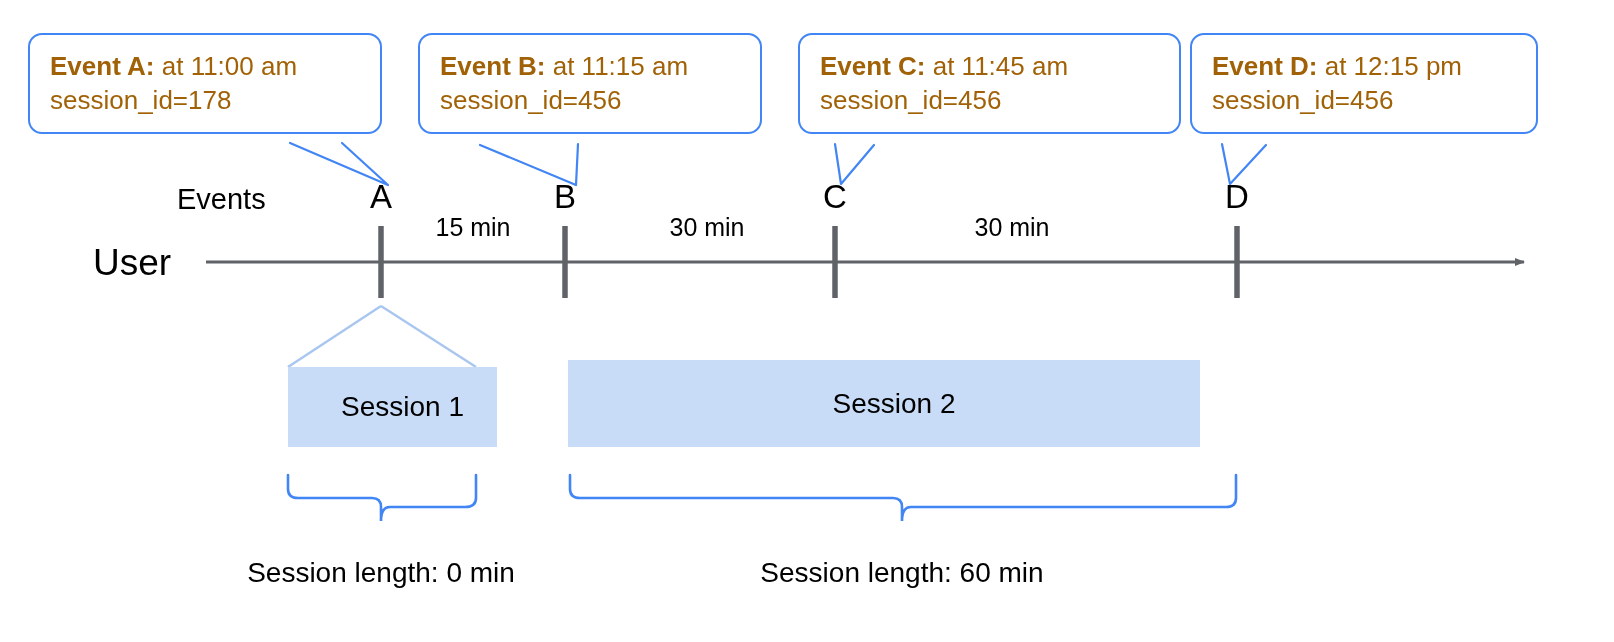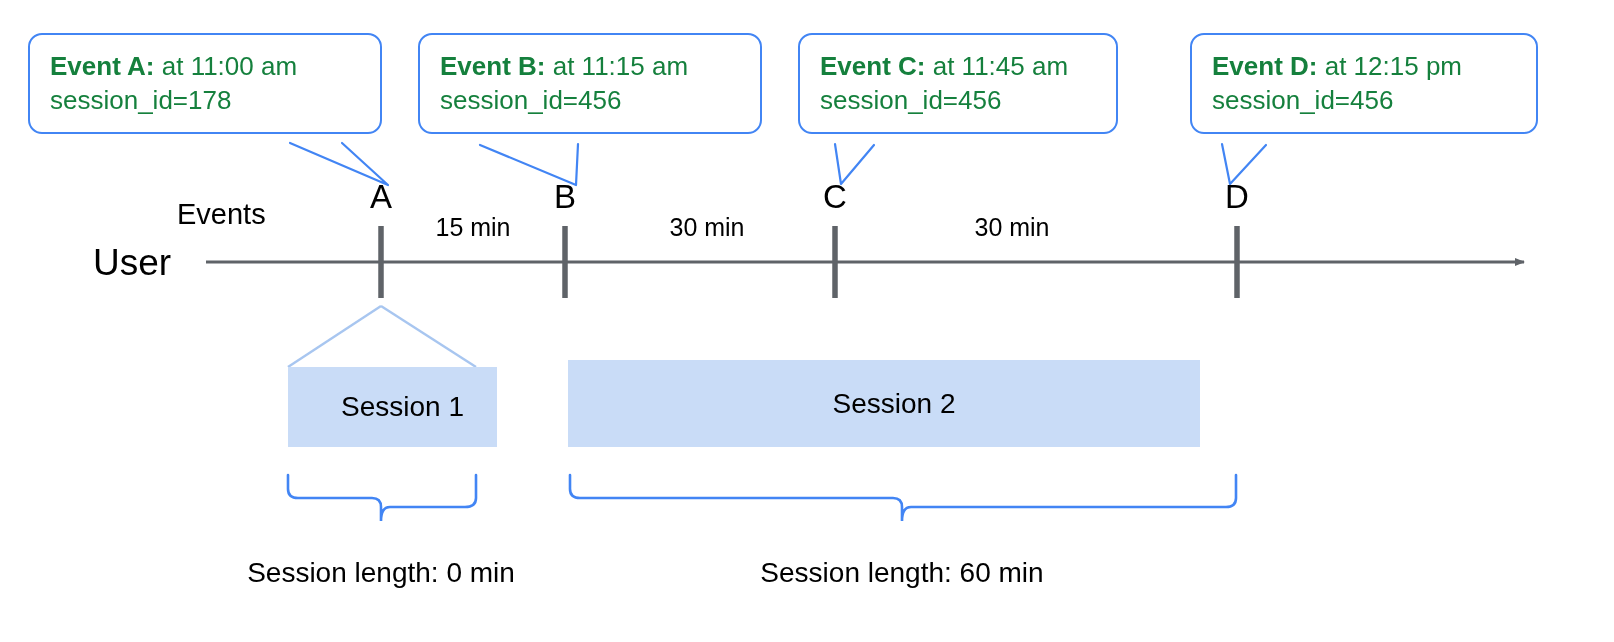--- a/index.html
+++ b/index.html
@@ -29,21 +29,21 @@
   
   .callout {
     position: absolute;
     box-sizing: border-box;
     border: 2px solid #4285f4;
     border-radius: 14px;
     background: #ffffff;
     padding: 14px 18px 14px 20px;
     font-size: 26px;
     line-height: 1.32;
-    color: #15803d;
+    color: #a16207;
     white-space: nowrap;
     z-index: 4;
   }
   .callout .line2 {
     display: block;
   }
 
   
   .axis-label {
     position: absolute;
@@ -152,31 +152,31 @@
   <div class="callout" style="left:28px; top:33px; width:354px;">
     <span style="font-weight:bold;">Event A:</span><span> at 11:00 am</span>
     <span class="line2">session_id=178</span>
   </div>
 
   <div class="callout" style="left:418px; top:33px; width:344px;">
     <span style="font-weight:bold;margin-top:16px;">Event B:</span><span> at 11:15 am</span>
     <span class="line2">session_id=456</span>
   </div>
 
-  <div class="callout" style="left:798px; top:33px; width:320px;">
+  <div class="callout" style="left:798px; top:33px; width:383px;">
     <span style="font-weight:bold;">Event C:</span><span> at 11:45 am</span>
     <span class="line2">session_id=456</span>
   </div>
 
   <div class="callout" style="left:1190px; top:33px; width:348px;">
     <span style="font-weight:bold;margin-top:46px;">Event D:</span><span> at 12:15 pm</span>
     <span class="line2">session_id=456</span>
   </div>
 
-  <div class="axis-label label-events" style="left:177px; top:198px;text-align:center;">Events</div>
+  <div class="axis-label label-events" style="left:177px; top:183px;text-align:center;">Events</div>
 
   <div class="axis-label label-user" style="left:93px; top:242px;">User</div>
 
   <div class="event-letter" style="left:381px; top:178px;">A</div>
   <div class="event-letter" style="left:565px; top:178px;">B</div>
   <div class="event-letter" style="left:835px; top:178px;">C</div>
   <div class="event-letter" style="left:1237px; top:178px;">D</div>
 
   <div class="gap-label" style="left:473px; top:213px;">15 min</div>
   <div class="gap-label" style="left:707px; top:213px;">30 min</div>

